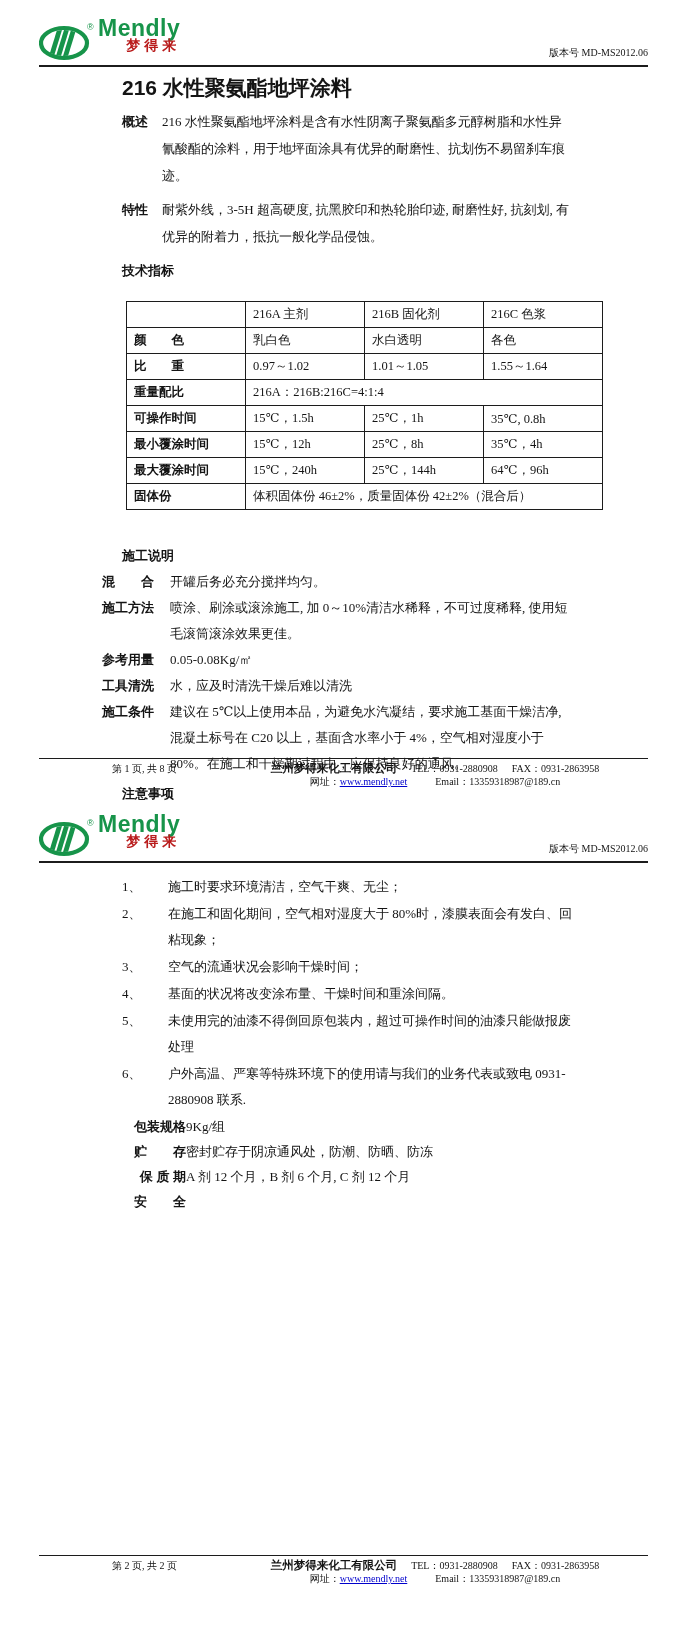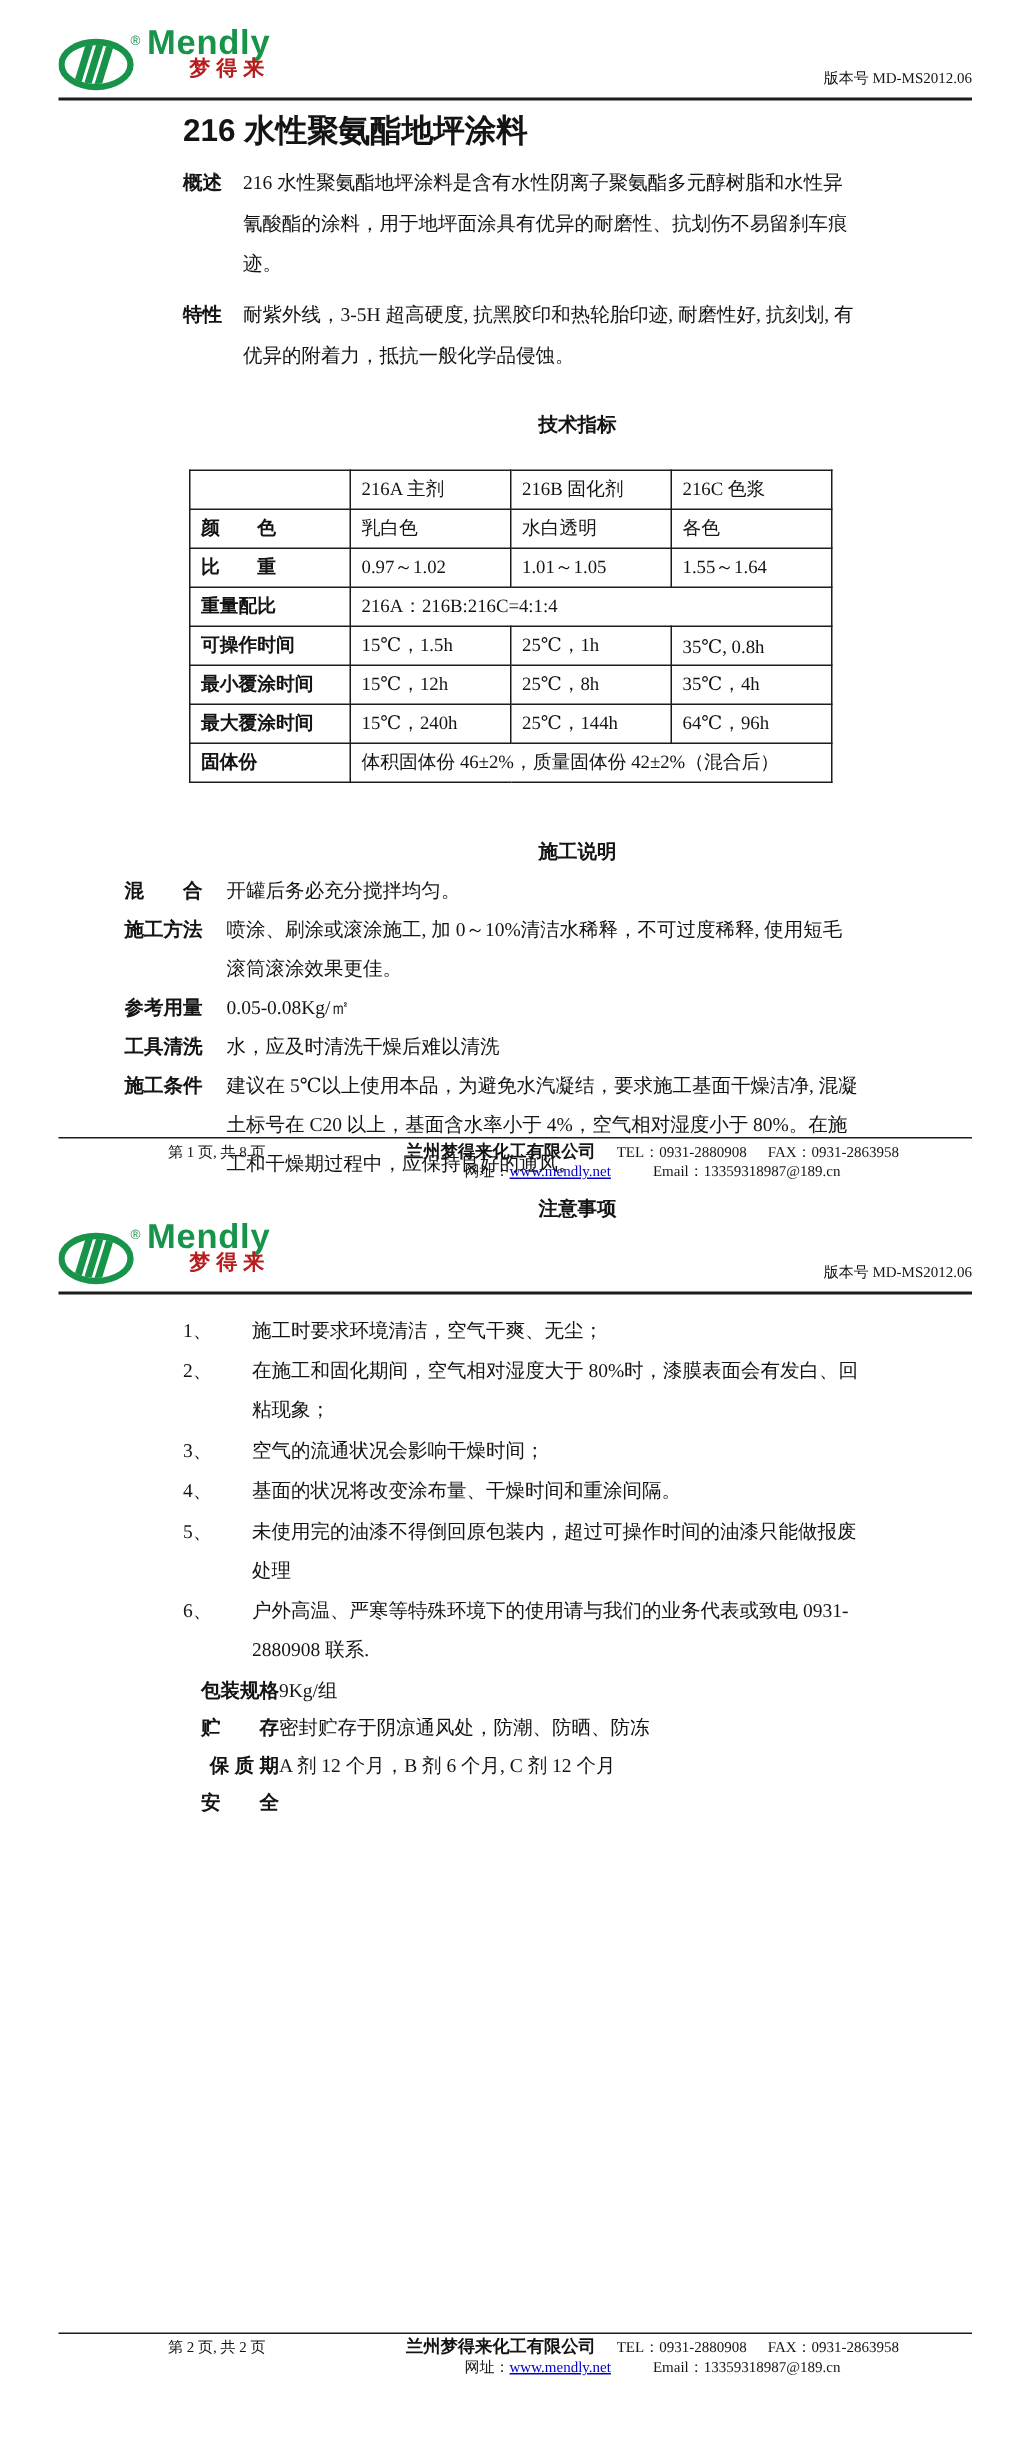--- a/index.html
+++ b/index.html
@@ -20,29 +20,29 @@
   .logo-en{font-family:"Liberation Sans",sans-serif;font-weight:bold;color:#17944a;font-size:23px;line-height:20px;letter-spacing:.5px;}
   .logo-cn{font-family:"Liberation Sans",sans-serif;font-weight:bold;color:#b91c1c;font-size:14px;line-height:15px;letter-spacing:4px;margin-left:16px;}
   .version{font-size:10px;line-height:12px;margin-bottom:3px;}
   .rule{border:none;border-top:2px solid #1c1c1c;margin:3px 0 0 0;}
 
   
   .title{margin:7px 75px 0 83px;font-family:"Liberation Sans",sans-serif;font-size:21px;font-weight:bold;line-height:27px;}
   .para{display:flex;margin:7px 76px 0 83px;font-size:13px;line-height:27px;}
   .para .lbl{width:40px;flex:none;}
   .lbl,.h2{font-family:"Liberation Sans",sans-serif;font-weight:bold;}
-  .h2{margin:24px 0 0 83px;font-size:13px;line-height:18px;text-align:center;}
+  .h2{margin:12px 0 0 83px;font-size:13px;line-height:18px;}
   .txt{flex:1;}
 
-  table.spec{border-collapse:collapse;table-layout:fixed;width:429px;margin:21px 0 0 87px;font-size:12.5px;}
+  table.spec{border-collapse:collapse;table-layout:fixed;width:477px;margin:21px 0 0 87px;font-size:12.5px;}
   table.spec th,table.spec td{border:1px solid #1c1c1c;height:25px;padding:0 7px;text-align:left;font-weight:normal;overflow:hidden;white-space:nowrap;}
   table.spec .rowlbl{font-family:"Liberation Sans",sans-serif;font-weight:bold;}
   table.spec .cspan{text-align:left;}
 
-  .item{display:flex;margin:0 76px 0 44px;font-size:13px;line-height:26px;}
+  .item{display:flex;margin:0 76px 0 63px;font-size:13px;line-height:26px;}
   .item .lbl{width:68px;flex:none;}
   .items{margin-top:4px;}
 
   
   .list{margin-top:11px;}
   .li{display:flex;margin:0 74px 1px 83px;font-size:13px;line-height:26px;}
   .li .num{width:46px;flex:none;}
   .sp{display:flex;margin:0 74px 0 83px;font-size:13px;line-height:25px;}
   .sp .lbl{width:64px;flex:none;text-align:right;}
 

